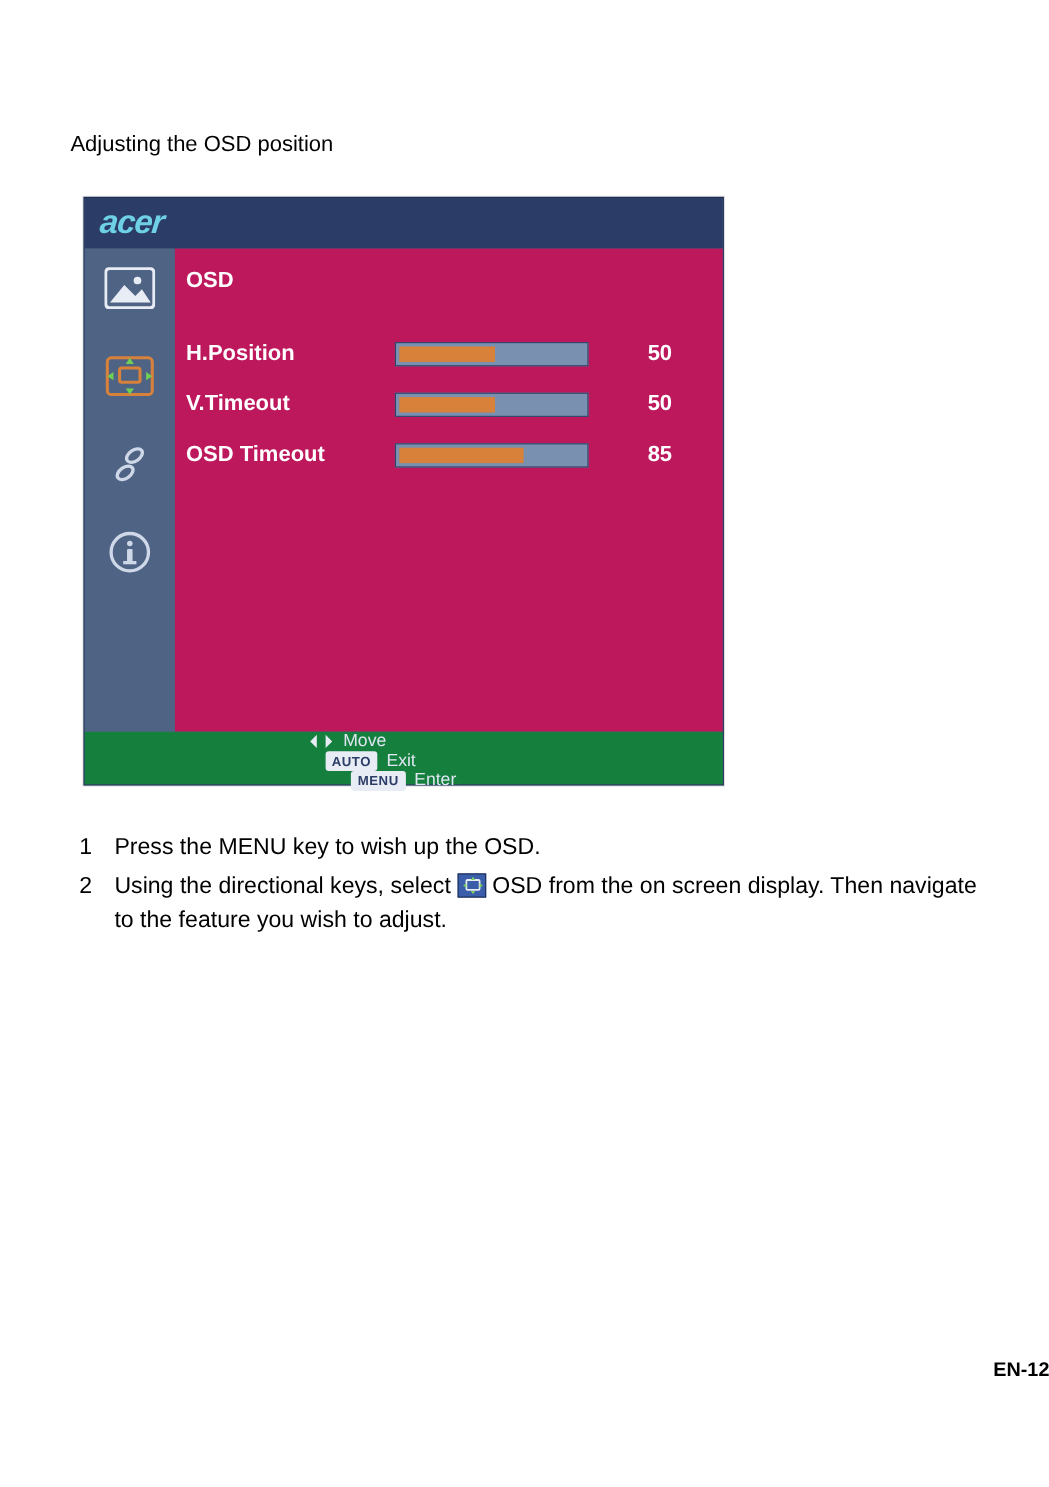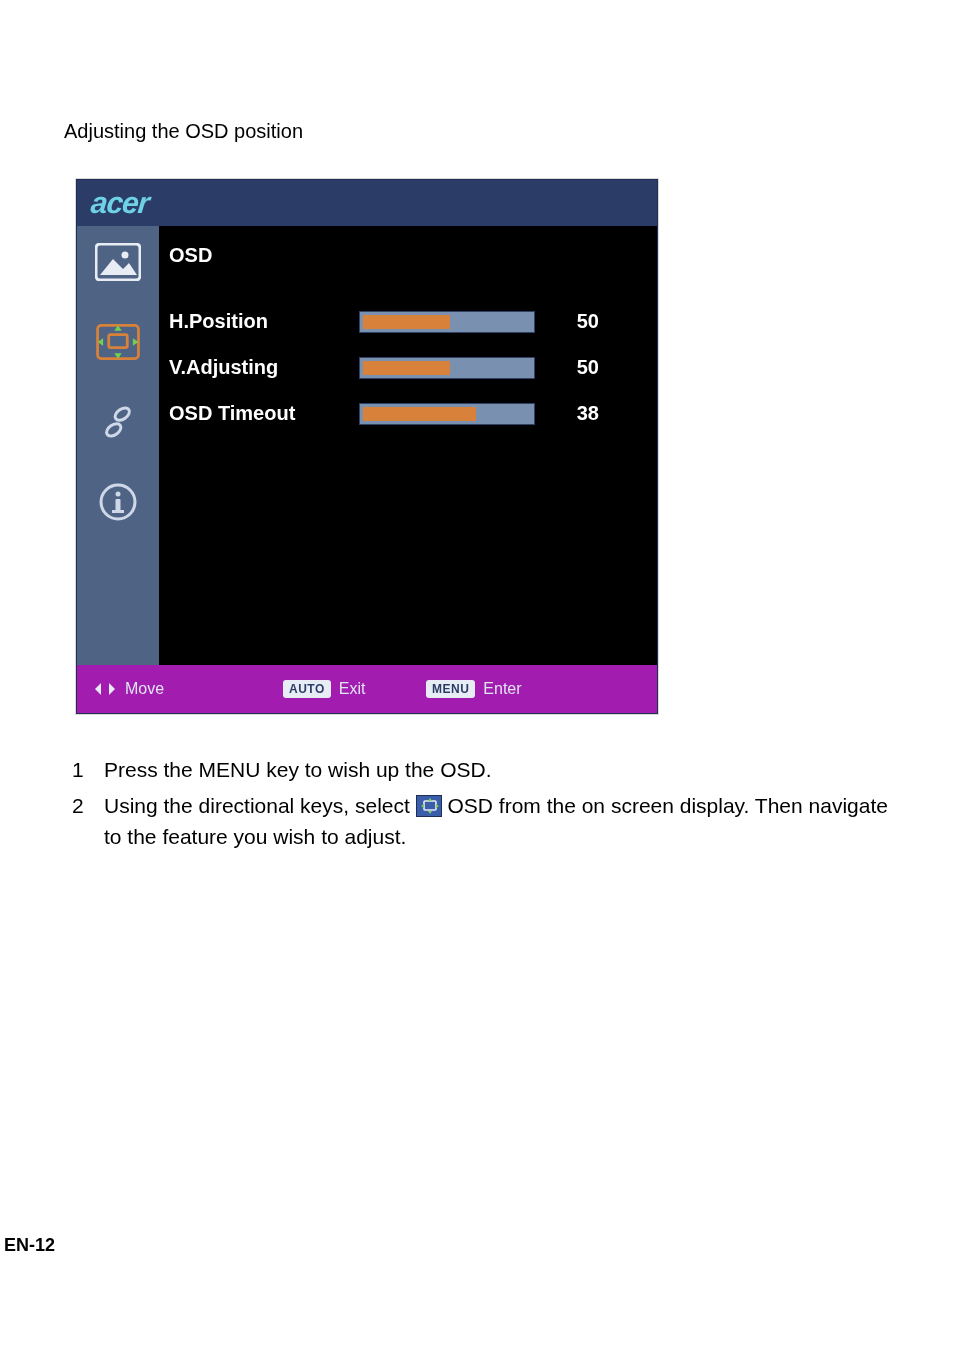--- a/index.html
+++ b/index.html
@@ -60,21 +60,21 @@
     width: 52px;
     height: 52px;
     display: flex;
     align-items: center;
     justify-content: center;
   }
   .sb-icon svg { display: block; }
 
   .osd-main {
     flex: 1;
-    background: #000000;
+    background: #be185d;
     padding: 18px 18px 10px 10px;
     position: relative;
   }
   .osd-heading {
     font-size: 20px;
     font-weight: 900;
     color: #ffffff;
     margin-bottom: 20px;
     font-family: Arial, sans-serif;
   }
@@ -105,32 +105,34 @@
     background: #d8813a;
   }
   .osd-value {
     width: 70px;
     text-align: right;
     font-size: 20px;
     font-weight: 900;
     color: #ffffff;
     font-family: Arial, sans-serif;
     padding-right: 6px;
+    margin-left: 12px;
   }
   .osd-spacer {
     height: 230px;
   }
   .osd-footer {
     height: 48px;
-    background: #a21caf;
+    background: #15803d;
     display: flex;
     align-items: center;
     color: #dfe6f2;
     font-size: 16px;
     font-family: Arial, sans-serif;
+    flex-direction: column;
   }
   .ft-group {
     display: flex;
     align-items: center;
     gap: 8px;
   }
   .ft-move { margin-left: 16px; width: 190px; }
   .ft-exit { width: 143px; }
   .ft-enter { }
   .badge {
@@ -172,21 +174,21 @@
     position: relative;
     top: -1px;
   }
   .inline-icon svg { position: absolute; top: 1px; left: 2px; }
 
   .page-footer {
     position: absolute;
     bottom: 96px;
     left: 4px;
     right: 0;
-    text-align: left;
+    text-align: right;
     font-weight: 700;
     font-size: 18px;
     font-family: Arial, sans-serif;
   }
 </style>
 </head>
 <body>
 
 <div class="page">
 
@@ -238,33 +240,33 @@
 
         <div class="osd-row">
           <div class="osd-label">H.Position</div>
           <div class="osd-bar">
             <div class="osd-bar-fill" style="width:50%"></div>
           </div>
           <div class="osd-value">50</div>
         </div>
 
         <div class="osd-row">
-          <div class="osd-label">V.Adjusting</div>
+          <div class="osd-label">V.Timeout</div>
           <div class="osd-bar">
             <div class="osd-bar-fill" style="width:50%"></div>
           </div>
           <div class="osd-value">50</div>
         </div>
 
         <div class="osd-row">
           <div class="osd-label">OSD Timeout</div>
           <div class="osd-bar">
             <div class="osd-bar-fill" style="width:65%"></div>
           </div>
-          <div class="osd-value">38</div>
+          <div class="osd-value">85</div>
         </div>
 
         <div class="osd-spacer"></div>
       </div>
     </div>
 
     <div class="osd-footer">
       <div class="ft-group ft-move">
         <span class="arrows">
           <svg width="24" height="16" viewBox="0 0 24 16">

